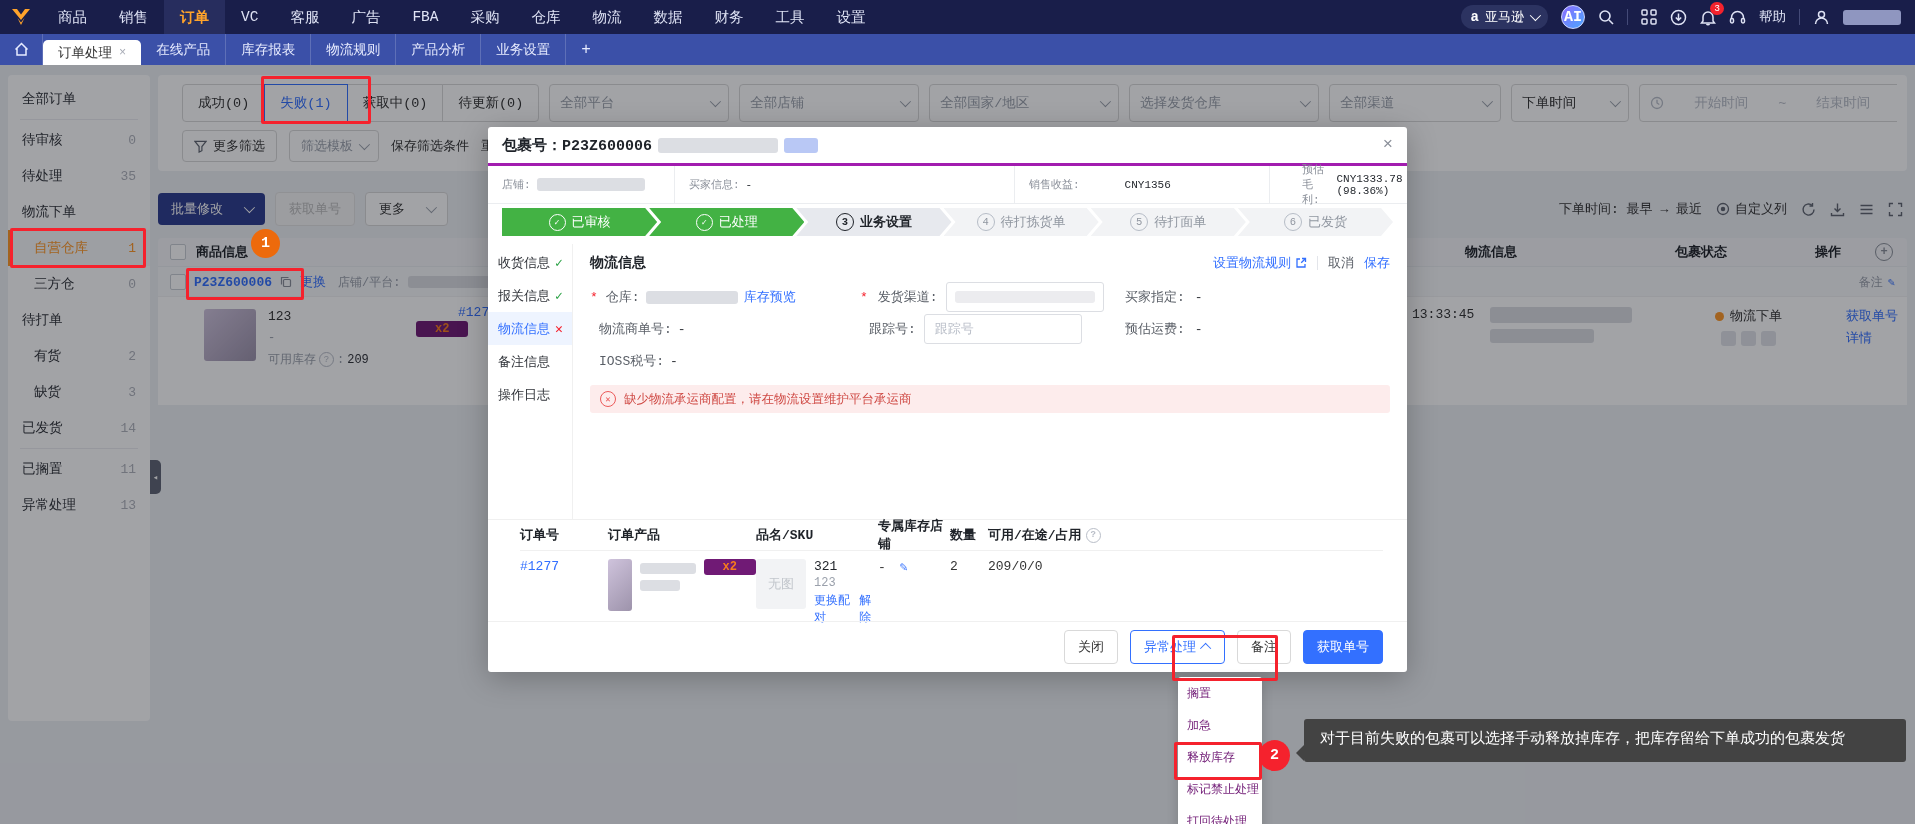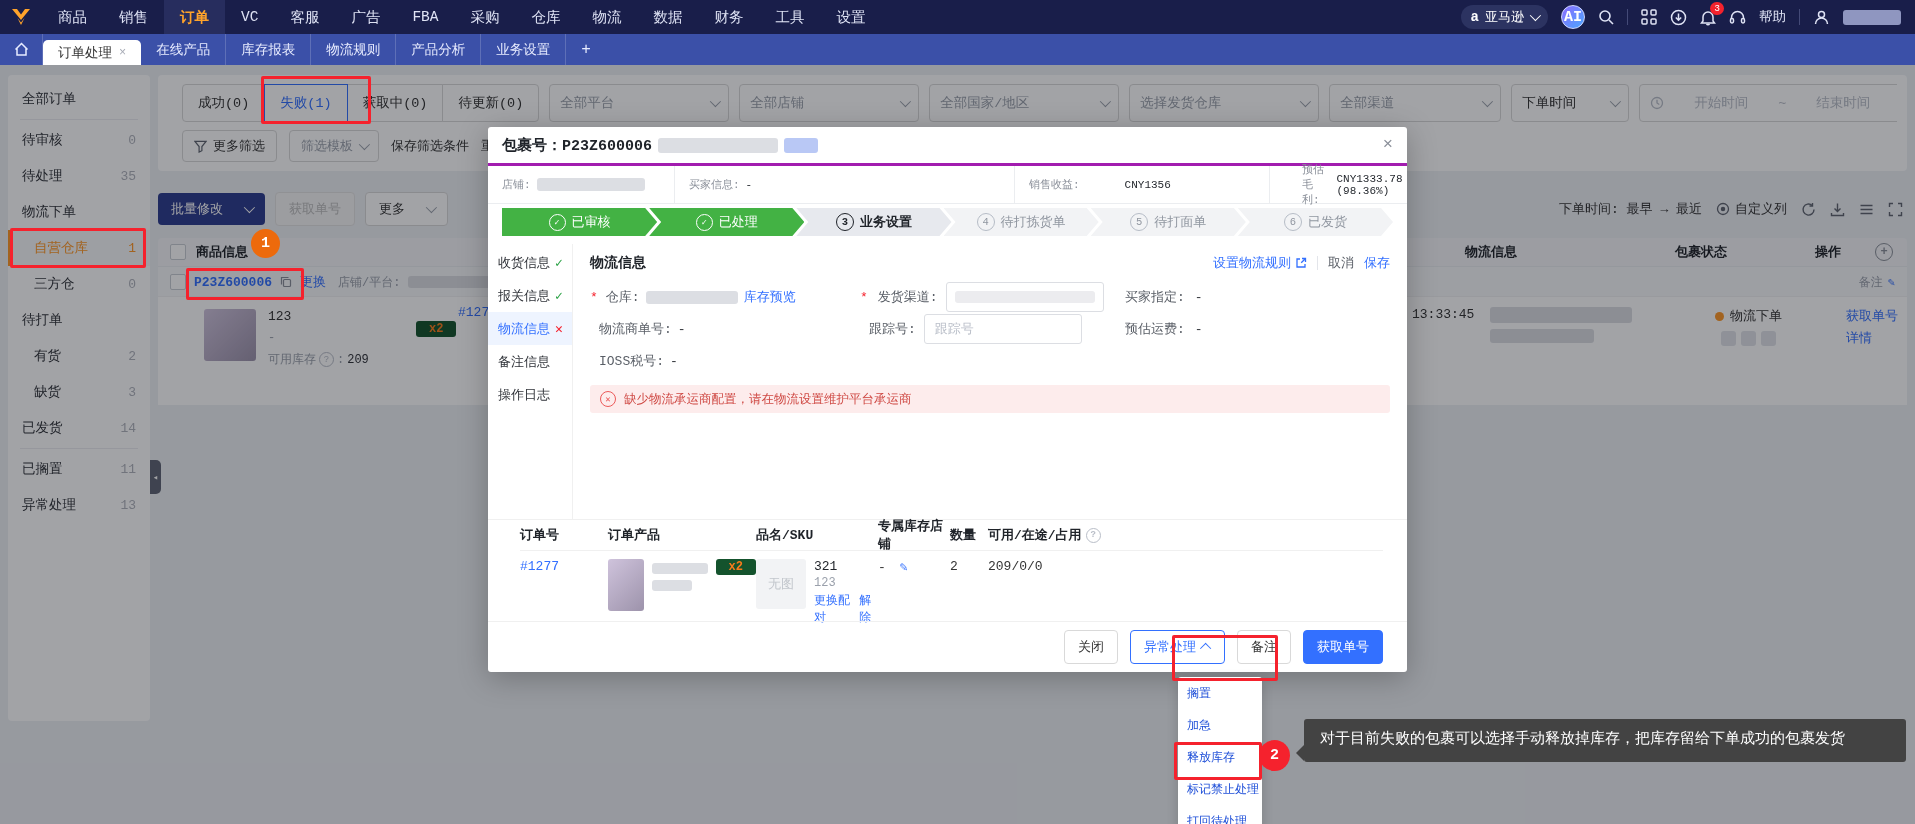--- a/index.html
+++ b/index.html
@@ -60,21 +60,21 @@
   .tbtn.line{background:#fff;color:#333;border:1px solid #d9d9d9;}
   .tb-right{margin-left:auto;display:flex;align-items:center;gap:14px;color:#333;font-size:13px;padding-right:4px;}
   .gicon{color:#5f6570;}
   
   .gridhead{left:158px;top:238px;width:1749px;height:28px;background:#f5f6f8;display:flex;align-items:center;font-size:13px;color:#1f2329;font-weight:bold;border-radius:4px 4px 0 0;}
   .gh-cell{padding-left:10px;}
   .gridstrip{left:158px;top:266px;width:1749px;height:30px;background:#f7f8fa;border-top:1px solid #ebedf0;display:flex;align-items:center;font-size:13px;gap:8px;}
   .gridrow{left:158px;top:296px;width:1749px;height:108px;background:#fff;border-top:1px solid #f0f1f3;}
   .link{color:#3370ff;cursor:pointer;text-decoration:none;}
   .gray12{color:#9aa0ab;font-size:12px;}
-  .x2badge{background:#14532d;color:#f77b1c;font-weight:bold;font-size:12px;border-radius:3px;padding:1px 13px;display:inline-block;}
+  .x2badge{background:#701a75;color:#f77b1c;font-weight:bold;font-size:12px;border-radius:3px;padding:1px 19px;display:inline-block;}
   .mini-ic{width:15px;height:15px;background:#e1e3e8;border-radius:3px;display:inline-block;}
   .qmark{width:13px;height:13px;border-radius:50%;border:1px solid #b9bec8;color:#b9bec8;font-size:9px;display:inline-flex;align-items:center;justify-content:center;}
   .pluscirc{width:16px;height:16px;border-radius:50%;border:1px solid #8a8f99;color:#8a8f99;font-size:12px;display:inline-flex;align-items:center;justify-content:center;}
   .warndot{width:9px;height:9px;border-radius:50%;background:#ff9827;display:inline-block;}
   
   .dim{left:0;top:65px;width:1915px;height:759px;background:rgba(10,12,20,0.38);z-index:40;}
   
   .modal{left:488px;top:127px;width:919px;height:545px;background:#fff;border-radius:3px;z-index:50;box-shadow:0 6px 30px rgba(0,0,0,.25);}
   .m-title{position:absolute;left:0;top:0;right:0;height:36px;display:flex;align-items:center;padding-left:14px;font-size:15px;color:#1f2329;font-weight:bold;gap:6px;}
   .m-close{position:absolute;right:14px;top:8px;font-size:17px;color:#8a8f99;font-weight:normal;}
@@ -123,21 +123,21 @@
   .c-store{width:72px;flex:none;}
   .c-qty{width:38px;flex:none;}
   .c-stock{flex:1;display:flex;align-items:center;gap:4px;}
   .noimg{width:50px;height:50px;background:#f2f3f5;border-radius:3px;color:#c2c6cc;font-size:13px;display:flex;align-items:center;justify-content:center;flex:none;}
   .m-footer{position:absolute;left:0;bottom:0;right:0;height:50px;border-top:1px solid #f0f0f0;display:flex;align-items:center;justify-content:flex-end;gap:12px;padding-right:24px;}
   .mbtn{height:32px;border-radius:4px;border:1px solid #d9d9d9;background:#fff;color:#333;font-size:13px;display:flex;align-items:center;justify-content:center;padding:0 13px;gap:7px;}
   .mbtn.blue{border-color:#3370ff;color:#3370ff;}
   .mbtn.prim{background:#3370ff;border-color:#3370ff;color:#fff;}
   
   .menu{left:1178px;top:677px;width:84px;background:#fff;border-radius:3px;box-shadow:0 3px 12px rgba(0,0,0,.18);z-index:55;padding:0;}
-  .menu-item{height:32px;display:flex;align-items:center;padding:0 9px;font-size:12px;color:#1d4ed8;white-space:nowrap;}
+  .menu-item{height:32px;display:flex;align-items:center;padding:0 9px;font-size:12px;color:#701a75;white-space:nowrap;}
   
   .redbox{border:3px solid #f5222d;border-radius:2px;z-index:80;pointer-events:none;}
   .numbadge{border-radius:50%;color:#fff;font-size:15px;font-weight:bold;display:flex;align-items:center;justify-content:center;z-index:82;}
   .tip{background:rgba(62,62,62,.94);color:#fff;font-size:15px;border-radius:3px;z-index:81;}
   .tip1{left:284px;top:226px;width:662px;height:36px;line-height:36px;padding:0 14px;white-space:nowrap;}
   .tip2{left:1304px;top:719px;width:570px;padding:9px 16px;line-height:1.65;}
   .tip-arrow{position:absolute;left:-8px;top:26px;width:0;height:0;border-top:8px solid transparent;border-bottom:8px solid transparent;border-right:8px solid rgba(62,62,62,.94);}
 </style>
 </head>
 <body>

